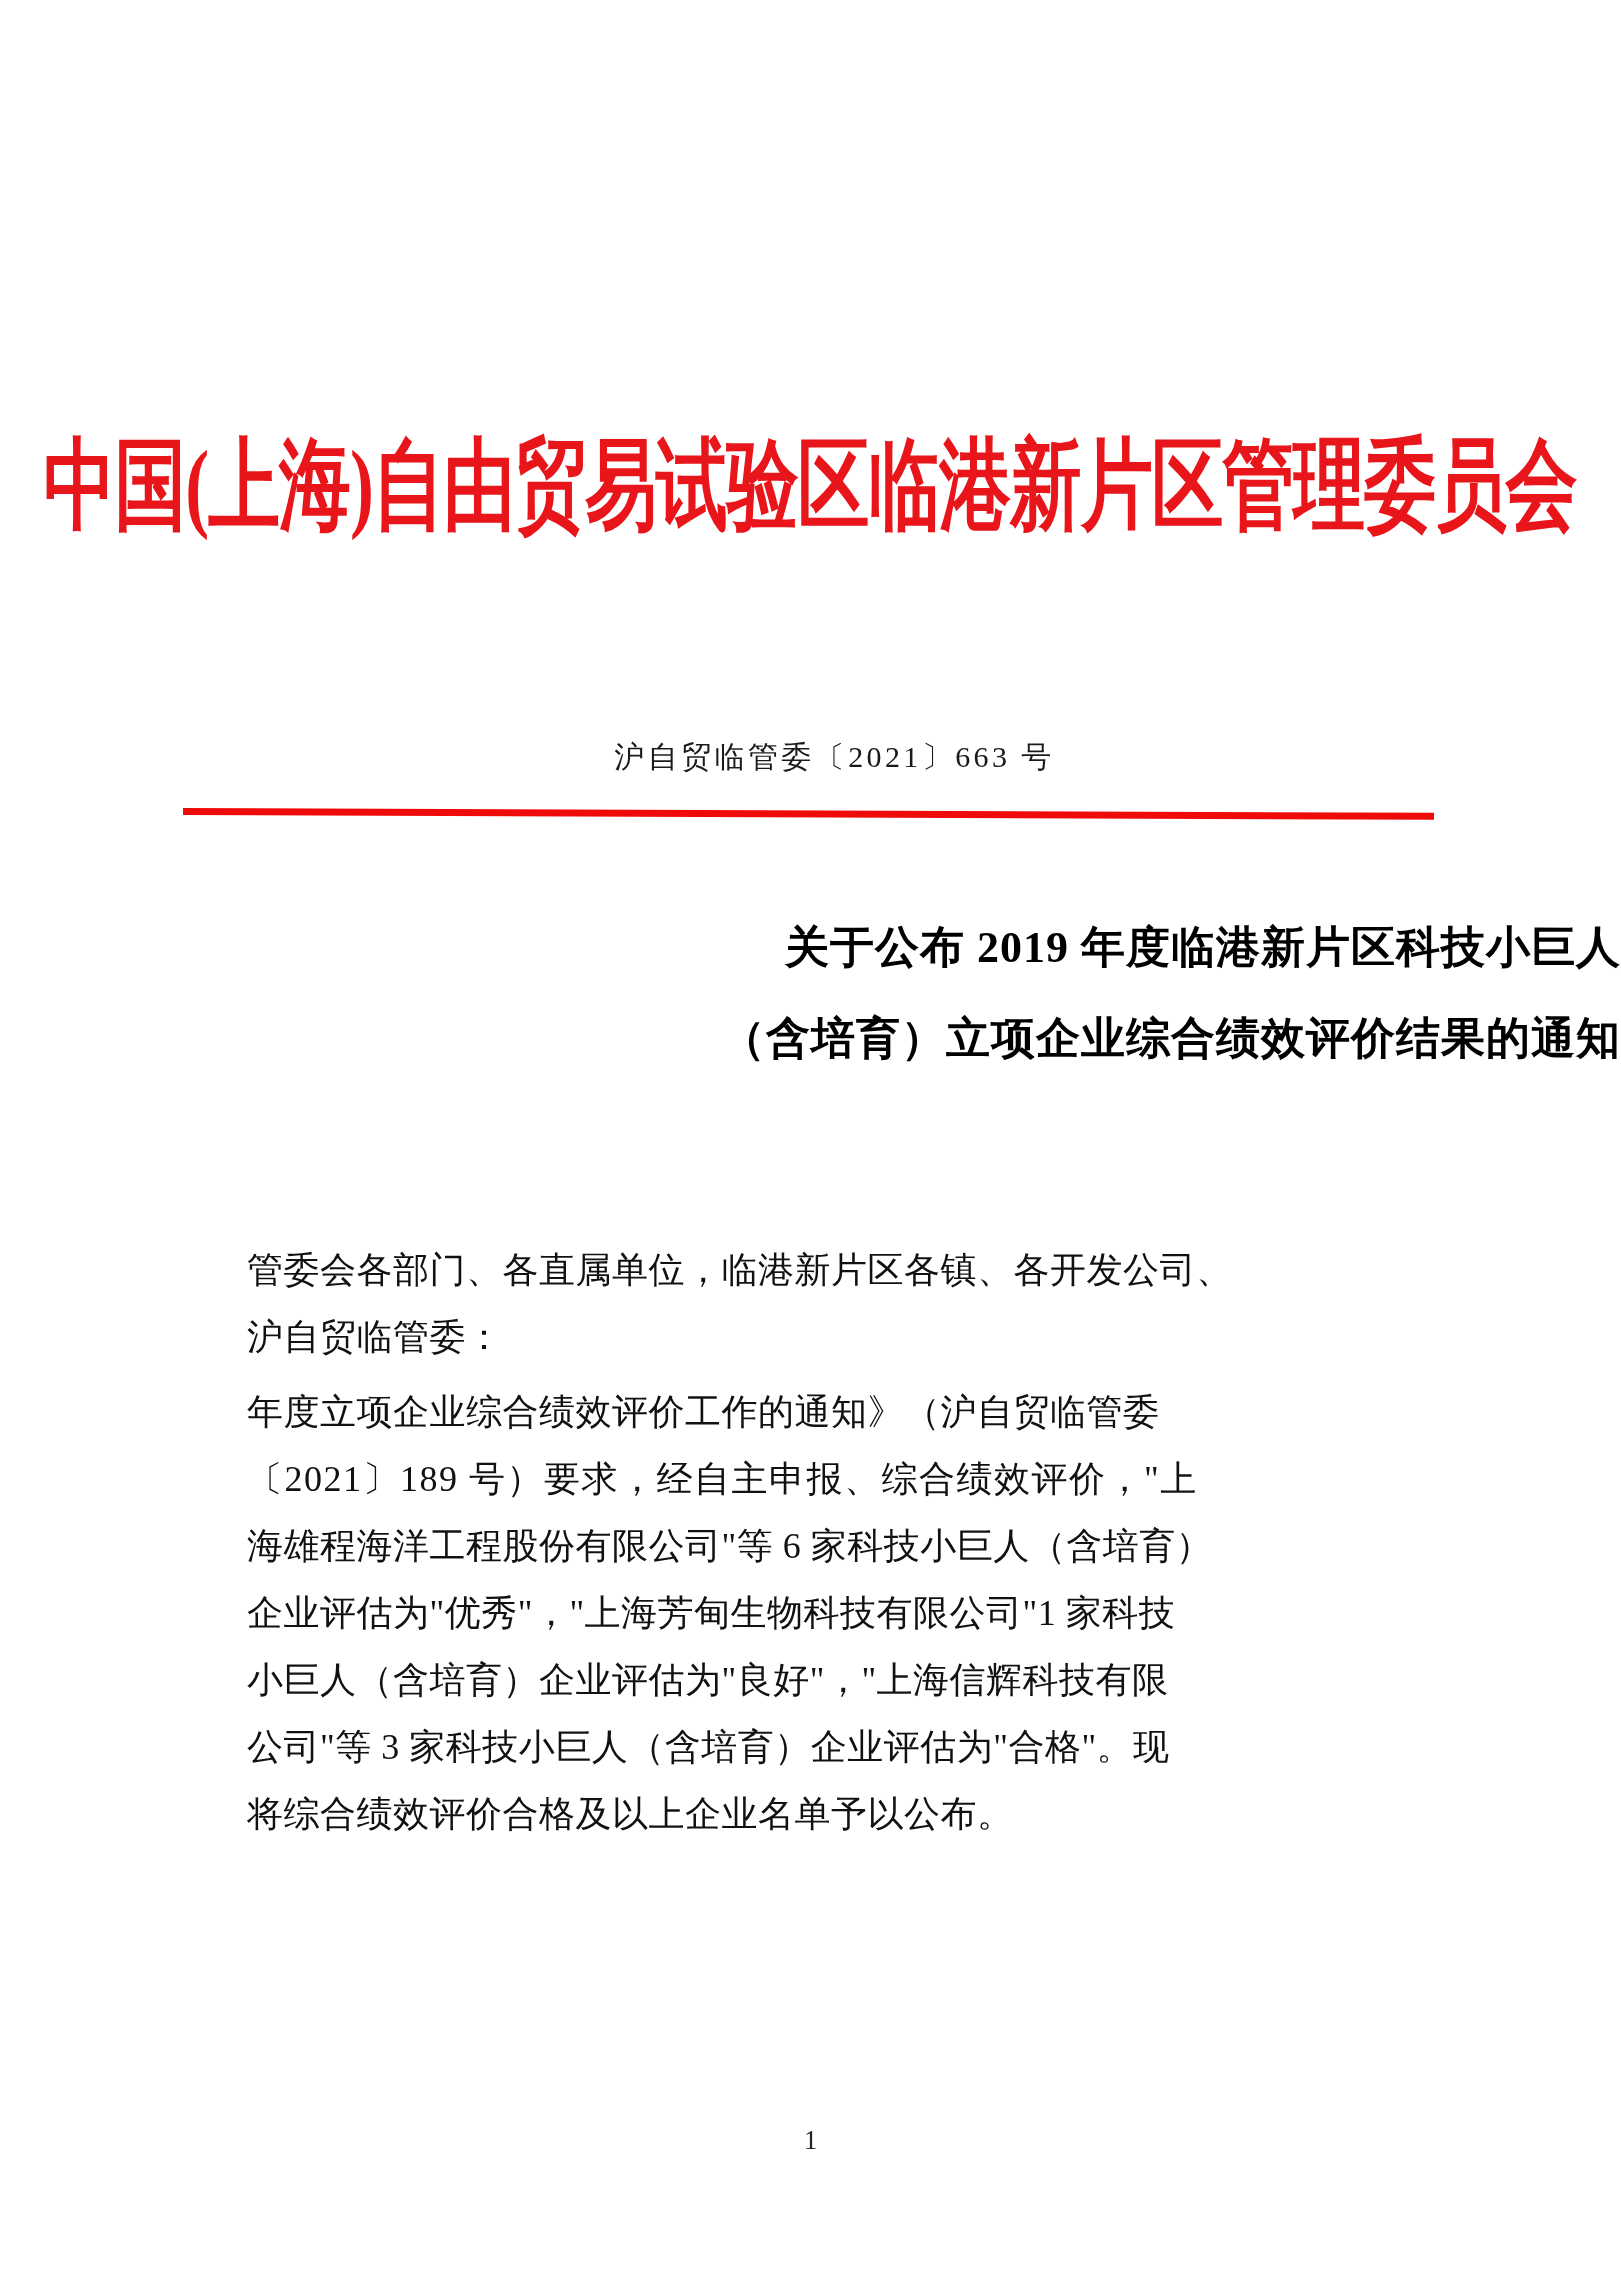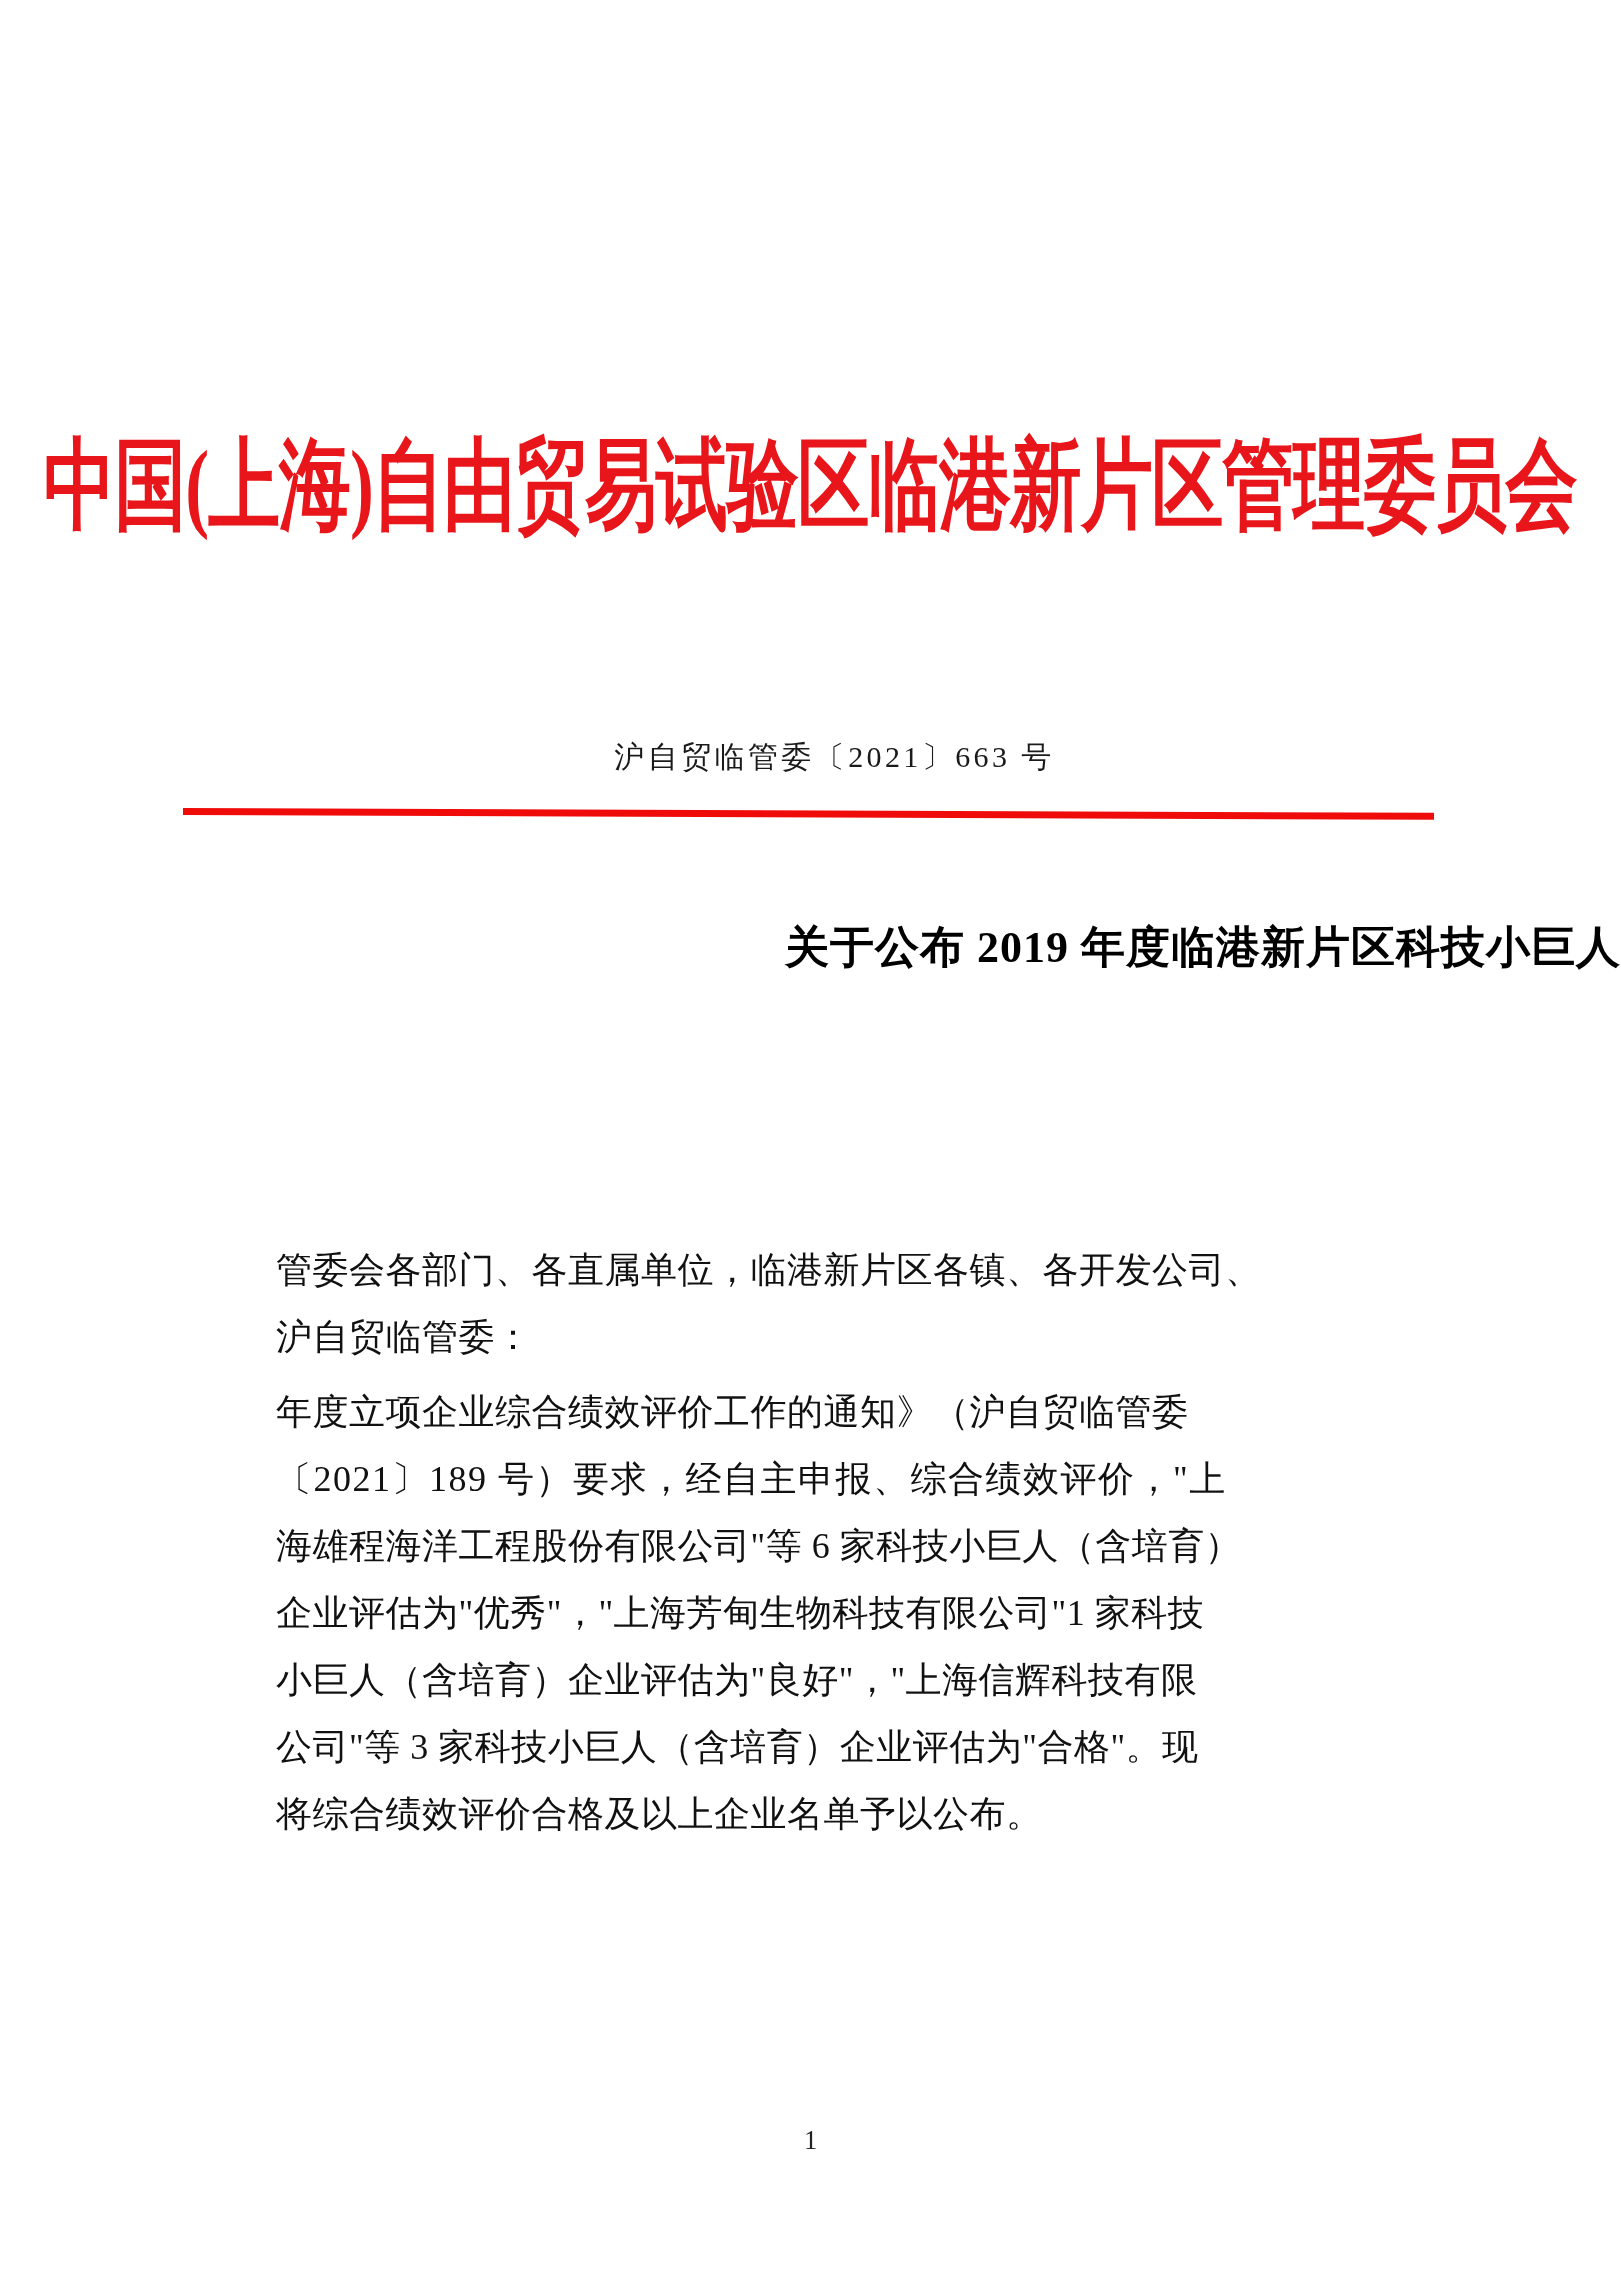--- a/index.html
+++ b/index.html
@@ -90,21 +90,20 @@
     letter-spacing: 1px;
     white-space: nowrap;
   }
 
   
   .body-block {
     position: absolute;
     left: 247px;
     top: 1237px;
     width: 1142px;
-    margin-left: 29px;
   }
   .body-line {
     color: #111111;
     font-family: "Liberation Serif", "DejaVu Serif", serif;
     font-size: 36px;
     line-height: 67px;
     letter-spacing: 0.5px;
     white-space: nowrap;
   }
   .body-line.indent {
@@ -137,20 +136,21 @@
   </div>
 
   <div class="docnum">
     <span class="docnum-text">沪自贸临管委〔2021〕663 号</span>
   </div>
 
   <div class="red-rule"></div>
 
   <div class="doc-title">
     <div class="doc-title-line">关于公布 2019 年度临港新片区科技小巨人</div>
+    <div class="doc-title-line">（含培育）立项企业综合绩效评价结果的通知</div>
   </div>
 
   <div class="body-block">
 
     <div class="body-line">管委会各部门、各直属单位，临港新片区各镇、各开发公司、</div>
     <div class="body-line">沪自贸临管委：</div>
 
     <div class="gap-small"></div>
 
     <div class="body-line">年度立项企业综合绩效评价工作的通知》（沪自贸临管委</div>

